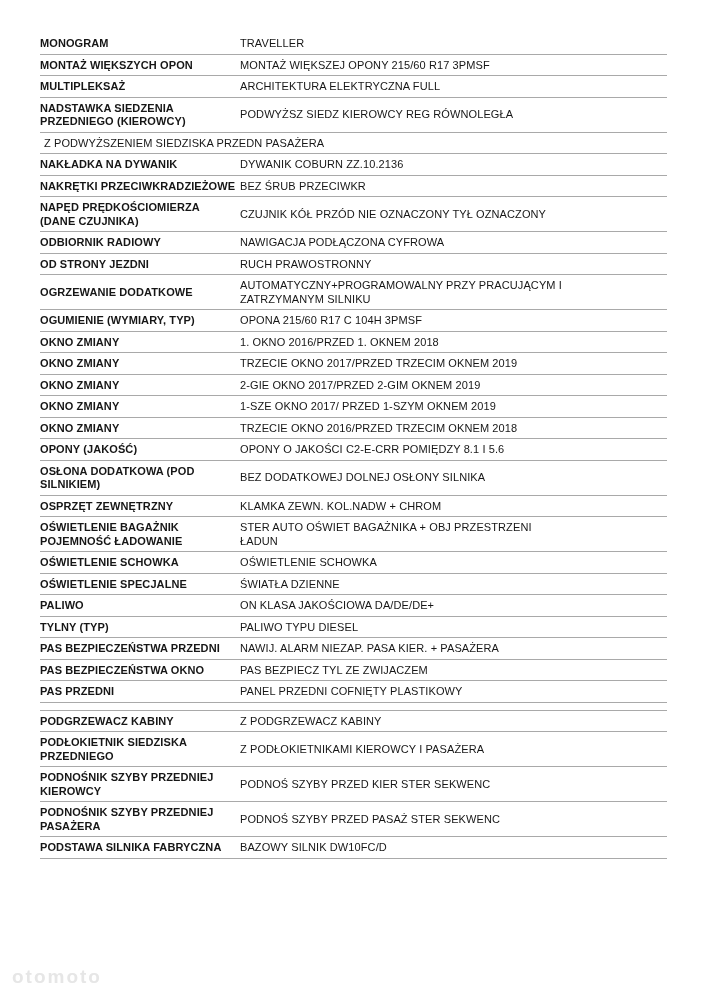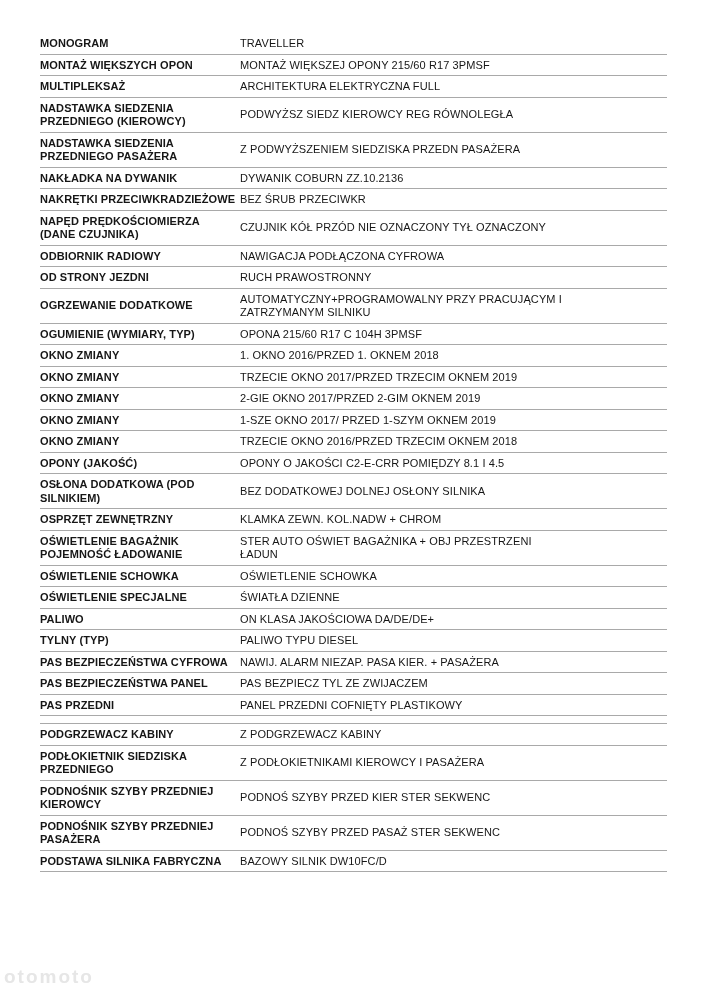--- a/index.html
+++ b/index.html
@@ -38,21 +38,21 @@
   .spec-value {
     margin-left: 4px;
     width: 330px;
     font-size: 11px;
     font-weight: normal;
     line-height: 13.5px;
     letter-spacing: 0.1px;
   }
   .watermark {
     position: absolute;
-    left: 4px;
+    left: 12px;
     top: 966px;
     font-size: 19px;
     font-weight: bold;
     letter-spacing: 2px;
     color: #e6e6e6;
     filter: blur(0.7px);
     user-select: none;
   }
 </style>
 </head>
@@ -74,21 +74,20 @@
     <div class="spec-label">MULTIPLEKSAŻ</div>
     <div class="spec-value">ARCHITEKTURA ELEKTRYCZNA FULL</div>
   </div>
 
   <div class="spec-row">
     <div class="spec-label">NADSTAWKA SIEDZENIA PRZEDNIEGO (KIEROWCY)</div>
     <div class="spec-value">PODWYŻSZ SIEDZ KIEROWCY REG RÓWNOLEGŁA</div>
   </div>
 
   <div class="spec-row">
-    <div class="spec-label">NADSTAWKA SIEDZENIA PRZEDNIEGO PASAŻERA</div>
     <div class="spec-value">Z PODWYŻSZENIEM SIEDZISKA PRZEDN PASAŻERA</div>
   </div>
 
   <div class="spec-row">
     <div class="spec-label">NAKŁADKA NA DYWANIK</div>
     <div class="spec-value">DYWANIK COBURN ZZ.10.2136</div>
   </div>
 
   <div class="spec-row">
     <div class="spec-label">NAKRĘTKI PRZECIWKRADZIEŻOWE</div>
@@ -141,21 +140,21 @@
     <div class="spec-value">1-SZE OKNO 2017/ PRZED 1-SZYM OKNEM 2019</div>
   </div>
 
   <div class="spec-row">
     <div class="spec-label">OKNO ZMIANY</div>
     <div class="spec-value">TRZECIE OKNO 2016/PRZED TRZECIM OKNEM 2018</div>
   </div>
 
   <div class="spec-row">
     <div class="spec-label">OPONY (JAKOŚĆ)</div>
-    <div class="spec-value">OPONY O JAKOŚCI C2-E-CRR POMIĘDZY 8.1 I 4.5</div>
+    <div class="spec-value">OPONY O JAKOŚCI C2-E-CRR POMIĘDZY 8.1 I 5.6</div>
   </div>
 
   <div class="spec-row">
     <div class="spec-label">OSŁONA DODATKOWA (POD SILNIKIEM)</div>
     <div class="spec-value">BEZ DODATKOWEJ DOLNEJ OSŁONY SILNIKA</div>
   </div>
 
   <div class="spec-row">
     <div class="spec-label">OSPRZĘT ZEWNĘTRZNY</div>
     <div class="spec-value">KLAMKA ZEWN. KOL.NADW + CHROM</div>
@@ -180,26 +179,26 @@
     <div class="spec-label">PALIWO</div>
     <div class="spec-value">ON KLASA JAKOŚCIOWA DA/DE/DE+</div>
   </div>
 
   <div class="spec-row">
     <div class="spec-label">TYLNY (TYP)</div>
     <div class="spec-value">PALIWO TYPU DIESEL</div>
   </div>
 
   <div class="spec-row">
-    <div class="spec-label">PAS BEZPIECZEŃSTWA CYFROWA</div>
+    <div class="spec-label">PAS BEZPIECZEŃSTWA PRZEDNI</div>
     <div class="spec-value">NAWIJ. ALARM NIEZAP. PASA KIER. + PASAŻERA</div>
   </div>
 
   <div class="spec-row">
-    <div class="spec-label">PAS BEZPIECZEŃSTWA PANEL</div>
+    <div class="spec-label">PAS BEZPIECZEŃSTWA OKNO</div>
     <div class="spec-value">PAS BEZPIECZ TYL ZE ZWIJACZEM</div>
   </div>
 
   <div class="spec-row">
     <div class="spec-label">PAS PRZEDNI</div>
     <div class="spec-value">PANEL PRZEDNI COFNIĘTY PLASTIKOWY</div>
   </div>
 
   <div class="spec-row">
   </div>

